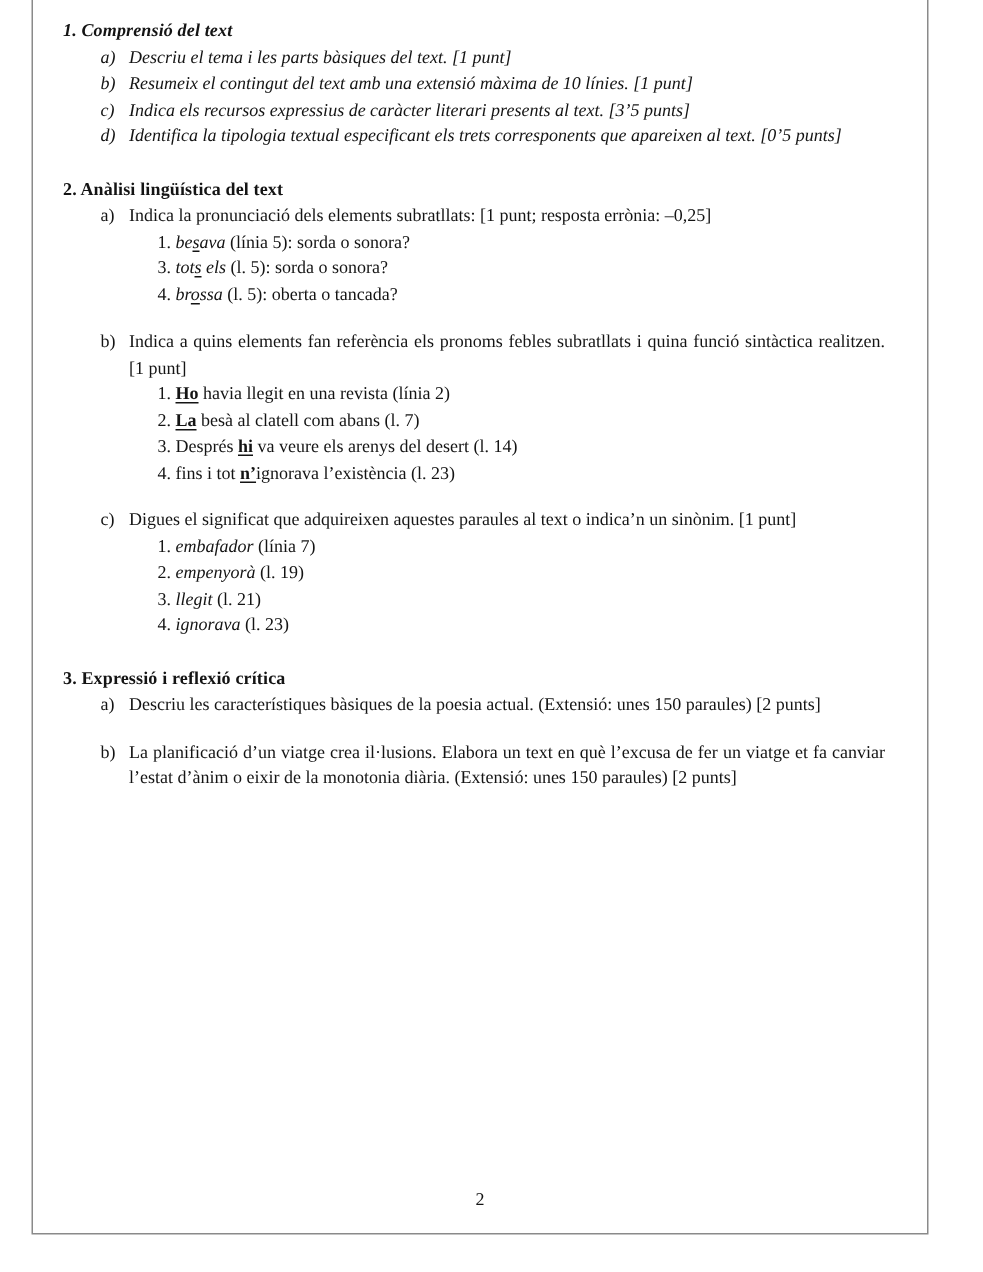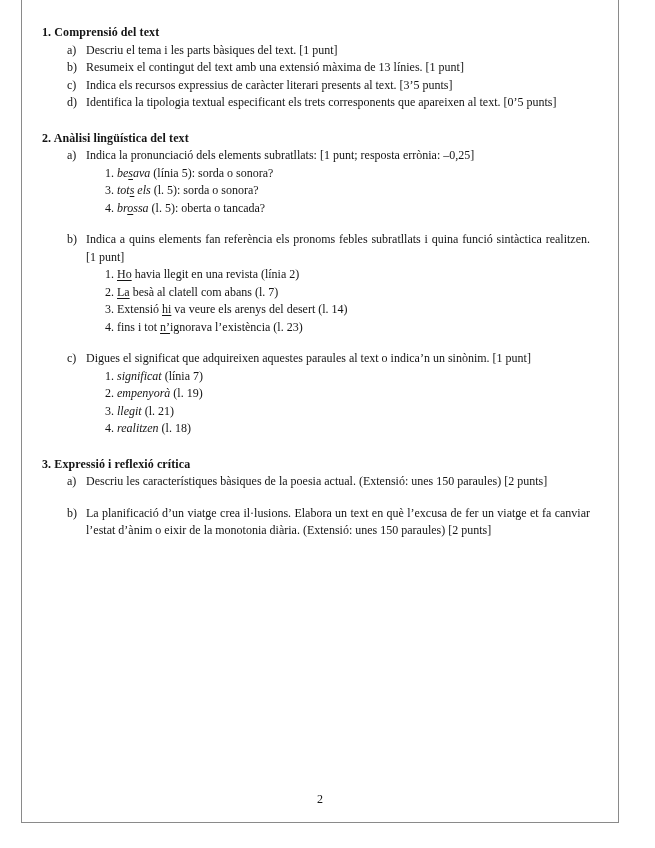--- a/index.html
+++ b/index.html
@@ -24,21 +24,21 @@
     box-sizing: border-box;
     border: 1.5px solid #8a8a8a;
     background: #ffffff;
   }
   .content {
     padding: 15px 28px 0 20px;
     font-size: 12px;
     line-height: 17.5px;
   }
   .section { margin-top: 18px; }
-  .section:first-child { margin-top: 16px; }
+  .section:first-child { margin-top: 4px; font-style: italic; }
   .section-title {
     font-weight: bold;
     letter-spacing: 0.1px;
   }
   .item {
     display: flex;
     margin-left: 25px;
   }
   .item-label {
     flex: none;
@@ -47,21 +47,21 @@
   .item-body {
     flex: 1;
     text-align: justify;
   }
   .subitem {
     margin-left: 63px;
   }
   .spaced { margin-top: 14px; }
   .seg-i { font-style: italic; }
   .seg-iu { font-style: italic; text-decoration: underline; text-underline-offset: 2px; }
-  .seg-u { text-decoration: underline; text-underline-offset: 2px; }
+  .seg-u { text-decoration: underline; text-underline-offset: 2px; font-weight: bold; }
   .footer {
     position: absolute;
     left: 0;
     right: 0;
     bottom: 14px;
     text-align: center;
     font-size: 12px;
     line-height: 17.5px;
   }
 </style>
@@ -71,21 +71,21 @@
 <div class="page">
   <div class="content">
       <div class="section">
         <div class="section-title">1. Comprensió del text</div>
         <div class="item">
           <span class="item-label">a)</span>
           <span class="item-body"><span>Descriu el tema i les parts bàsiques del text. [1 punt]</span></span>
         </div>
         <div class="item">
           <span class="item-label">b)</span>
-          <span class="item-body"><span>Resumeix el contingut del text amb una extensió màxima de 13 línies. [1 punt]</span></span>
+          <span class="item-body"><span>Resumeix el contingut del text amb una extensió màxima de 10 línies. [1 punt]</span></span>
         </div>
         <div class="item">
           <span class="item-label">c)</span>
           <span class="item-body"><span>Indica els recursos expressius de caràcter literari presents al text. [3’5 punts]</span></span>
         </div>
         <div class="item">
           <span class="item-label">d)</span>
           <span class="item-body"><span>Identifica la tipologia textual especificant els trets corresponents que apareixen al text. [0’5 punts]</span></span>
         </div>
       </div>
@@ -97,30 +97,30 @@
         </div>
         <div class="subitem"><span class="sub-num">1. </span><span class="seg-i">be</span><span class="seg-iu">s</span><span class="seg-i">ava</span><span> (línia 5): sorda o sonora?</span></div>
         <div class="subitem"><span class="sub-num">3. </span><span class="seg-i">tot</span><span class="seg-iu">s</span><span class="seg-i"> els</span><span> (l. 5): sorda o sonora?</span></div>
         <div class="subitem"><span class="sub-num">4. </span><span class="seg-i">br</span><span class="seg-iu">o</span><span class="seg-i">ssa</span><span> (l. 5): oberta o tancada?</span></div>
         <div class="item spaced">
           <span class="item-label">b)</span>
           <span class="item-body"><span>Indica a quins elements fan referència els pronoms febles subratllats i quina funció sintàctica realitzen. [1 punt]</span></span>
         </div>
         <div class="subitem"><span class="sub-num">1. </span><span class="seg-u">Ho</span><span> havia llegit en una revista (línia 2)</span></div>
         <div class="subitem"><span class="sub-num">2. </span><span class="seg-u">La</span><span> besà al clatell com abans (l. 7)</span></div>
-        <div class="subitem"><span class="sub-num">3. </span><span>Extensió </span><span class="seg-u">hi</span><span> va veure els arenys del desert (l. 14)</span></div>
+        <div class="subitem"><span class="sub-num">3. </span><span>Després </span><span class="seg-u">hi</span><span> va veure els arenys del desert (l. 14)</span></div>
         <div class="subitem"><span class="sub-num">4. </span><span>fins i tot </span><span class="seg-u">n’</span><span>ignorava l’existència (l. 23)</span></div>
         <div class="item spaced">
           <span class="item-label">c)</span>
           <span class="item-body"><span>Digues el significat que adquireixen aquestes paraules al text o indica’n un sinònim. [1 punt]</span></span>
         </div>
-        <div class="subitem"><span class="sub-num">1. </span><span class="seg-i">significat</span><span> (línia 7)</span></div>
+        <div class="subitem"><span class="sub-num">1. </span><span class="seg-i">embafador</span><span> (línia 7)</span></div>
         <div class="subitem"><span class="sub-num">2. </span><span class="seg-i">empenyorà</span><span> (l. 19)</span></div>
         <div class="subitem"><span class="sub-num">3. </span><span class="seg-i">llegit</span><span> (l. 21)</span></div>
-        <div class="subitem"><span class="sub-num">4. </span><span class="seg-i">realitzen</span><span> (l. 18)</span></div>
+        <div class="subitem"><span class="sub-num">4. </span><span class="seg-i">ignorava</span><span> (l. 23)</span></div>
       </div>
       <div class="section">
         <div class="section-title">3. Expressió i reflexió crítica</div>
         <div class="item">
           <span class="item-label">a)</span>
           <span class="item-body"><span>Descriu les característiques bàsiques de la poesia actual. (Extensió: unes 150 paraules) [2 punts]</span></span>
         </div>
         <div class="item spaced">
           <span class="item-label">b)</span>
           <span class="item-body"><span>La planificació d’un viatge crea il·lusions. Elabora un text en què l’excusa de fer un viatge et fa canviar l’estat d’ànim o eixir de la monotonia diària. (Extensió: unes 150 paraules) [2 punts]</span></span>

